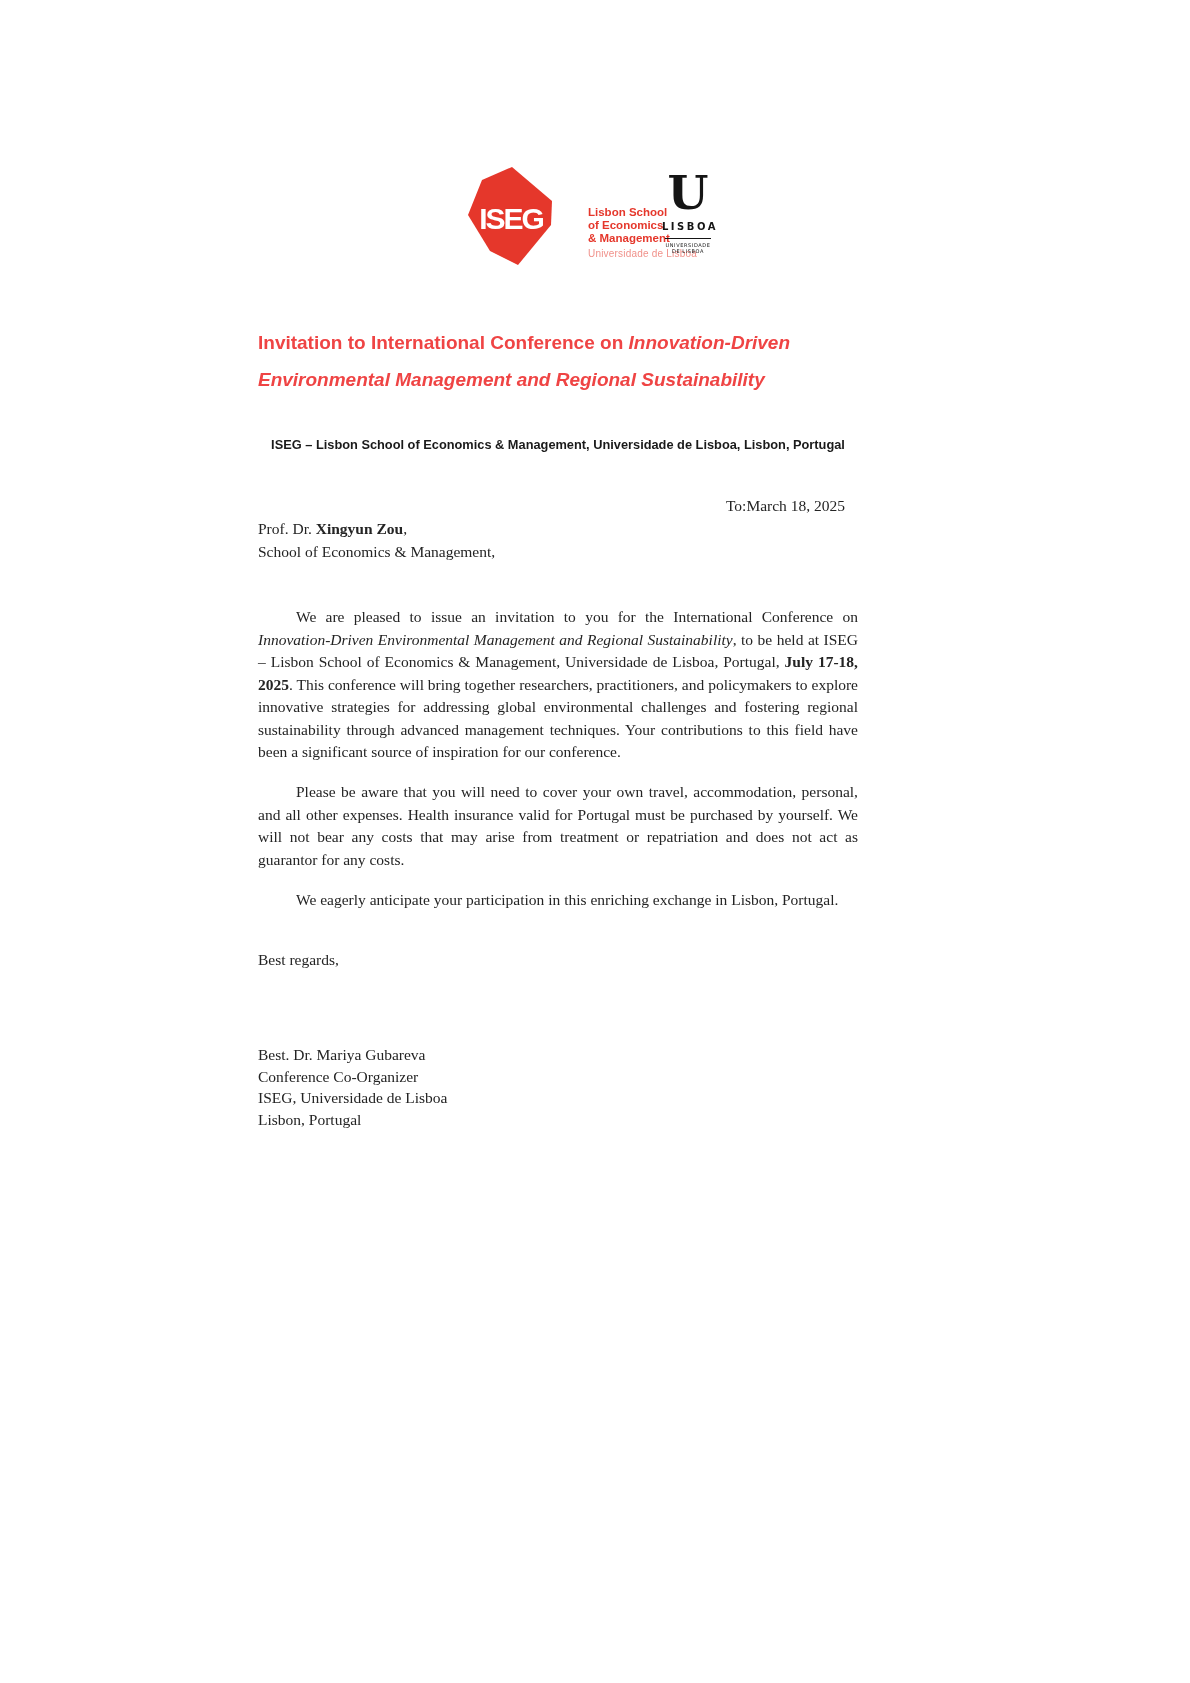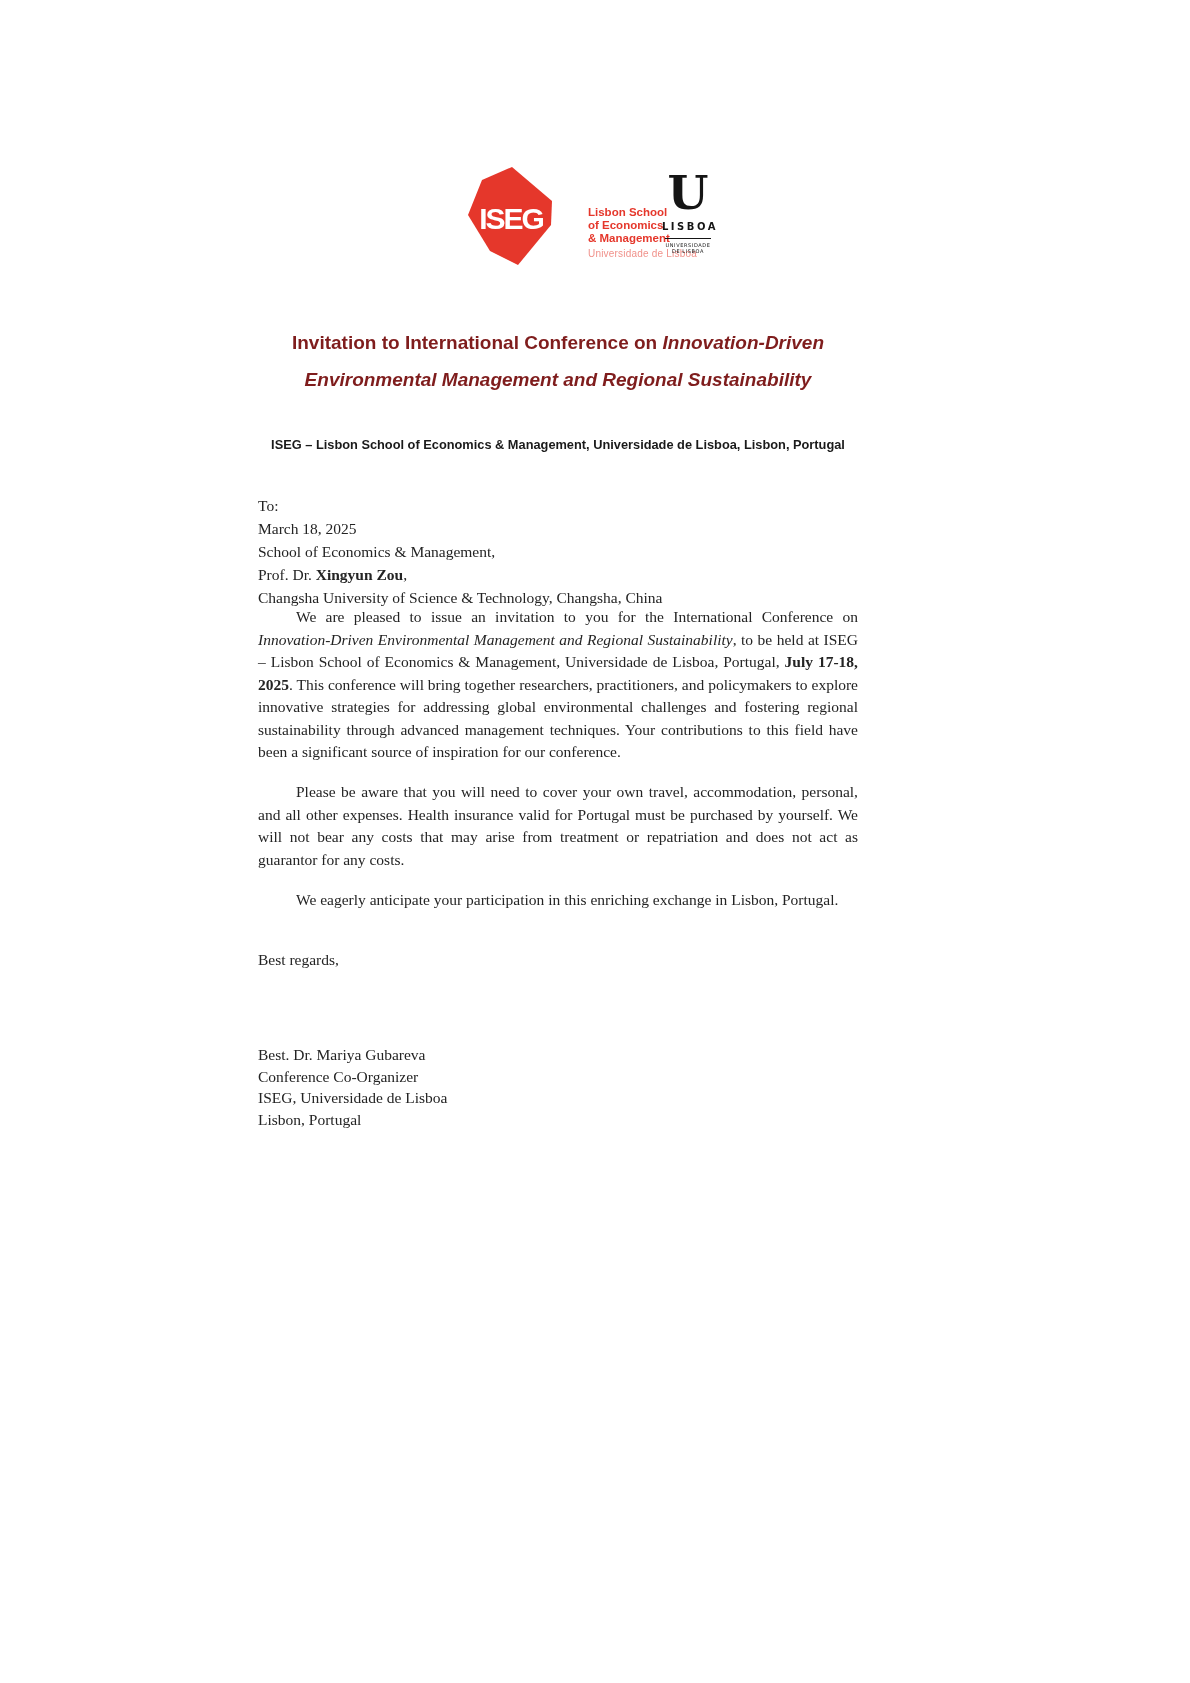--- a/index.html
+++ b/index.html
@@ -11,30 +11,30 @@
   .iseg-wordmark{position:absolute;left:588px;top:206px;font-family:"Liberation Sans",sans-serif;}
   .iseg-wordmark .l{font-size:11.5px;font-weight:bold;color:#E5372B;line-height:13px;}
   .iseg-wordmark .sub{font-size:10px;color:#F0918A;margin-top:3px;letter-spacing:.2px;}
   .ulisboa{position:absolute;left:662px;top:168px;width:52px;text-align:center;color:#151515;}
   .ulisboa .u{font-family:"DejaVu Serif",serif;font-weight:bold;font-size:47px;line-height:50px;}
   .ulisboa .lisboa{font-family:"DejaVu Sans",sans-serif;font-size:10px;font-weight:bold;letter-spacing:2.5px;margin-top:3px;}
   .ulisboa .rule{border-top:1.5px solid #151515;margin:6px 3px 3px 3px;}
   .ulisboa .tiny{font-family:"DejaVu Sans",sans-serif;font-size:5px;letter-spacing:.6px;line-height:6px;}
 
   
-  .title{position:absolute;left:258px;top:324px;width:600px;text-align:center;
+  .title{position:absolute;left:258px;top:324px;width:600px;text-align:left;
          font-family:"Liberation Sans",sans-serif;font-size:19px;font-weight:bold;
-         line-height:37px;color:#7f1d1d;}
+         line-height:37px;color:#ef4444;}
   .title .it{font-style:italic;}
   .subtitle{position:absolute;left:258px;top:437px;width:600px;text-align:center;white-space:nowrap;
             font-family:"Liberation Sans",sans-serif;font-size:12.8px;font-weight:bold;color:#1a1a1a;}
 
   
   .recipient{position:absolute;left:258px;top:494px;width:600px;font-size:15.5px;line-height:23px;}
-  .recipient .row1{display:flex;justify-content:flex-end;flex-direction:column;}
+  .recipient .row1{display:flex;justify-content:flex-end;}
   .recipient .date{padding-right:13px;}
   .b{font-weight:bold;}
   .para{position:absolute;left:258px;width:600px;font-size:15.5px;line-height:22.5px;
         text-align:justify;text-indent:38px;}
   #p1{top:606px;}
   #p2{top:781px;}
   #p3{top:889px;text-align:left;}
   .closing{position:absolute;left:258px;top:951px;font-size:15.5px;}
 
   
@@ -78,23 +78,22 @@
     <div class="it">Environmental Management and Regional Sustainability</div>
   </div>
 
   <div class="subtitle">ISEG – Lisbon School of Economics &amp; Management, Universidade de Lisboa, Lisbon, Portugal</div>
 
   <div class="recipient">
     <div class="row1">
       <span>To:</span>
       <span class="date">March 18, 2025</span>
     </div>
+    <div><span>Prof. Dr. </span><span class="b">Xingyun Zou</span><span>,</span></div>
     <div>School of Economics &amp; Management,</div>
-    <div><span>Prof. Dr. </span><span class="b">Xingyun Zou</span><span>,</span></div>
-    <div>Changsha University of Science &amp; Technology, Changsha, China</div>
   </div>
 
   <div class="para" id="p1"><span>We are pleased to issue an invitation to you for the International Conference on </span><span class="it" style="font-style:italic">Innovation-Driven Environmental Management and Regional Sustainability</span><span>, to be held at ISEG – Lisbon School of Economics &amp; Management, Universidade de Lisboa, Portugal, </span><span class="b">July 17-18, 2025</span><span>. This conference will bring together researchers, practitioners, and policymakers to explore innovative strategies for addressing global environmental challenges and fostering regional sustainability through advanced management techniques. Your contributions to this field have been a significant source of inspiration for our conference.</span></div>
 
   <div class="para" id="p2">Please be aware that you will need to cover your own travel, accommodation, personal, and all other expenses. Health insurance valid for Portugal must be purchased by yourself. We will not bear any costs that may arise from treatment or repatriation and does not act as guarantor for any costs.</div>
 
   <div class="para" id="p3">We eagerly anticipate your participation in this enriching exchange in Lisbon, Portugal.</div>
 
   <div class="closing">Best regards,</div>
 

